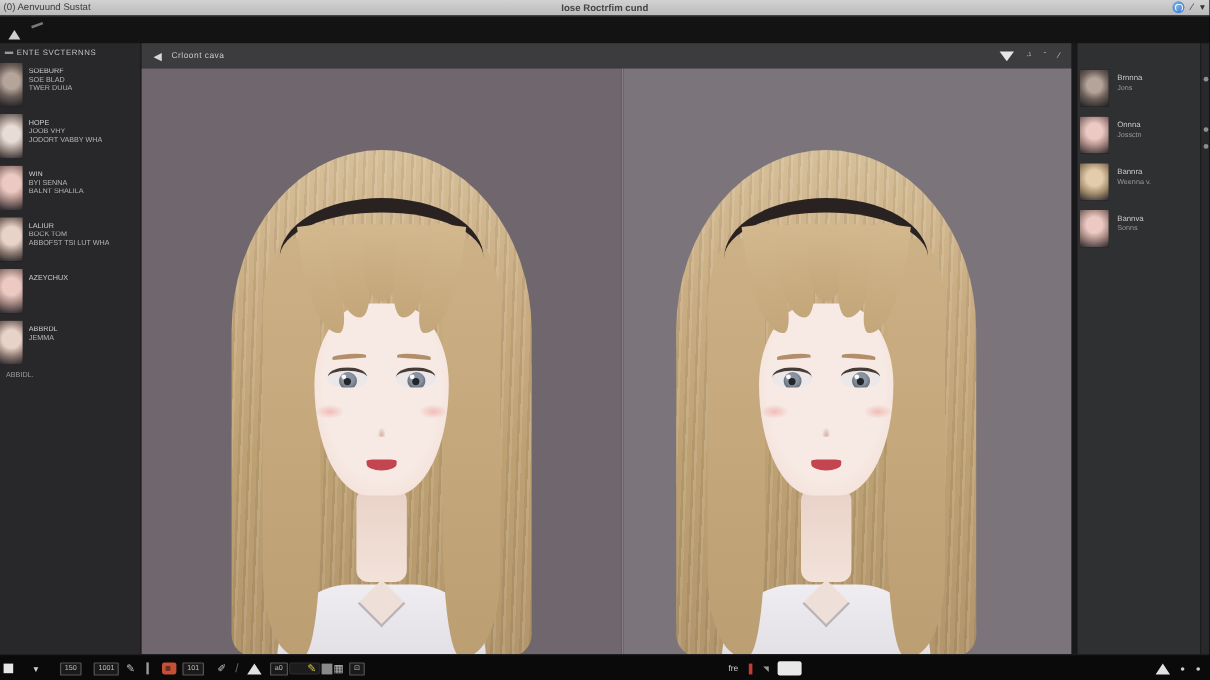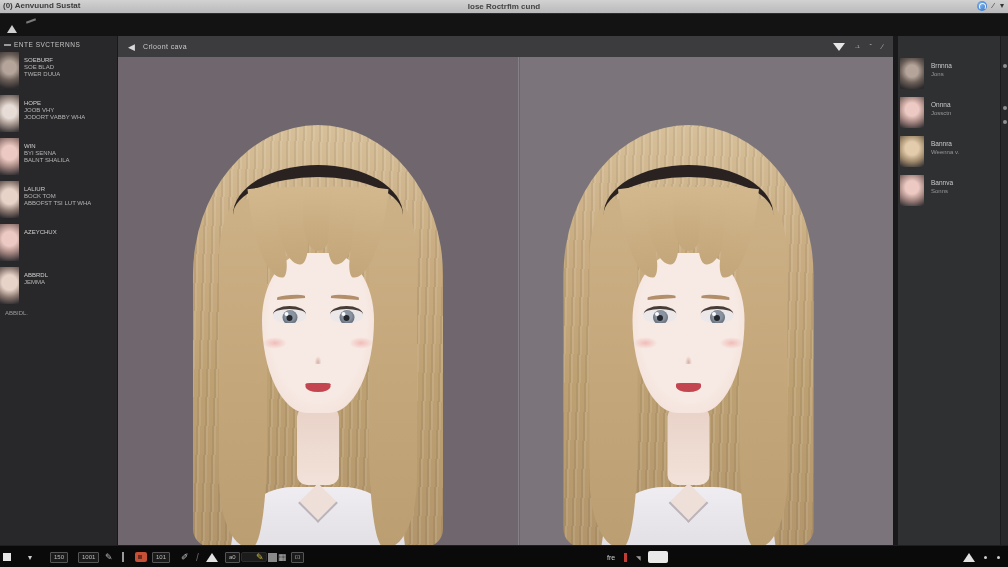--- a/index.html
+++ b/index.html
@@ -3,21 +3,21 @@
 <meta charset="utf-8">
 <style>
   * { margin:0; padding:0; box-sizing:border-box; }
   html,body { width:1008px; height:567px; overflow:hidden; background:#000;
     font-family:"Liberation Sans", sans-serif; }
   .window { position:relative; width:1008px; height:567px; background:#1a1a1a; }
 
   
   .titlebar { position:absolute; left:0; top:0; width:1008px; height:13px;
     background:linear-gradient(180deg,#d2d2d2,#b9b9bb); display:flex; align-items:center; }
-  .titlebar .tleft { position:absolute; left:3px; top:1px; font-size:8px; color:#3c3c3c; font-weight:bold; }
+  .titlebar .tleft { position:absolute; left:3px; top:1px; font-size:8px; color:#3c3c3c; font-weight:normal; }
   .titlebar .ttitle { position:absolute; left:0; right:0; text-align:center; font-size:8px; color:#444; font-weight:bold; }
   .titlebar .ticons { position:absolute; right:4px; top:1px; display:flex; gap:6px; align-items:center; }
   .refresh-circle { width:10px; height:10px; border-radius:50%; background:radial-gradient(circle at 35% 35%, #7db2ef, #2f6fc4); position:relative; }
   .refresh-circle::after{ content:""; position:absolute; left:2px; top:2px; width:5px; height:5px;
     border:1px solid rgba(255,255,255,.9); border-radius:50%; border-bottom-color:transparent; }
   .tglyph { font-size:8px; color:#333; line-height:10px; }
 
   
   .menustrip { position:absolute; left:0; top:13px; width:1008px; height:23px; background:#131313; border-top:1px solid #2c2c2c; }
   .corner-tri { position:absolute; left:7px; top:11px; width:0; height:0;

